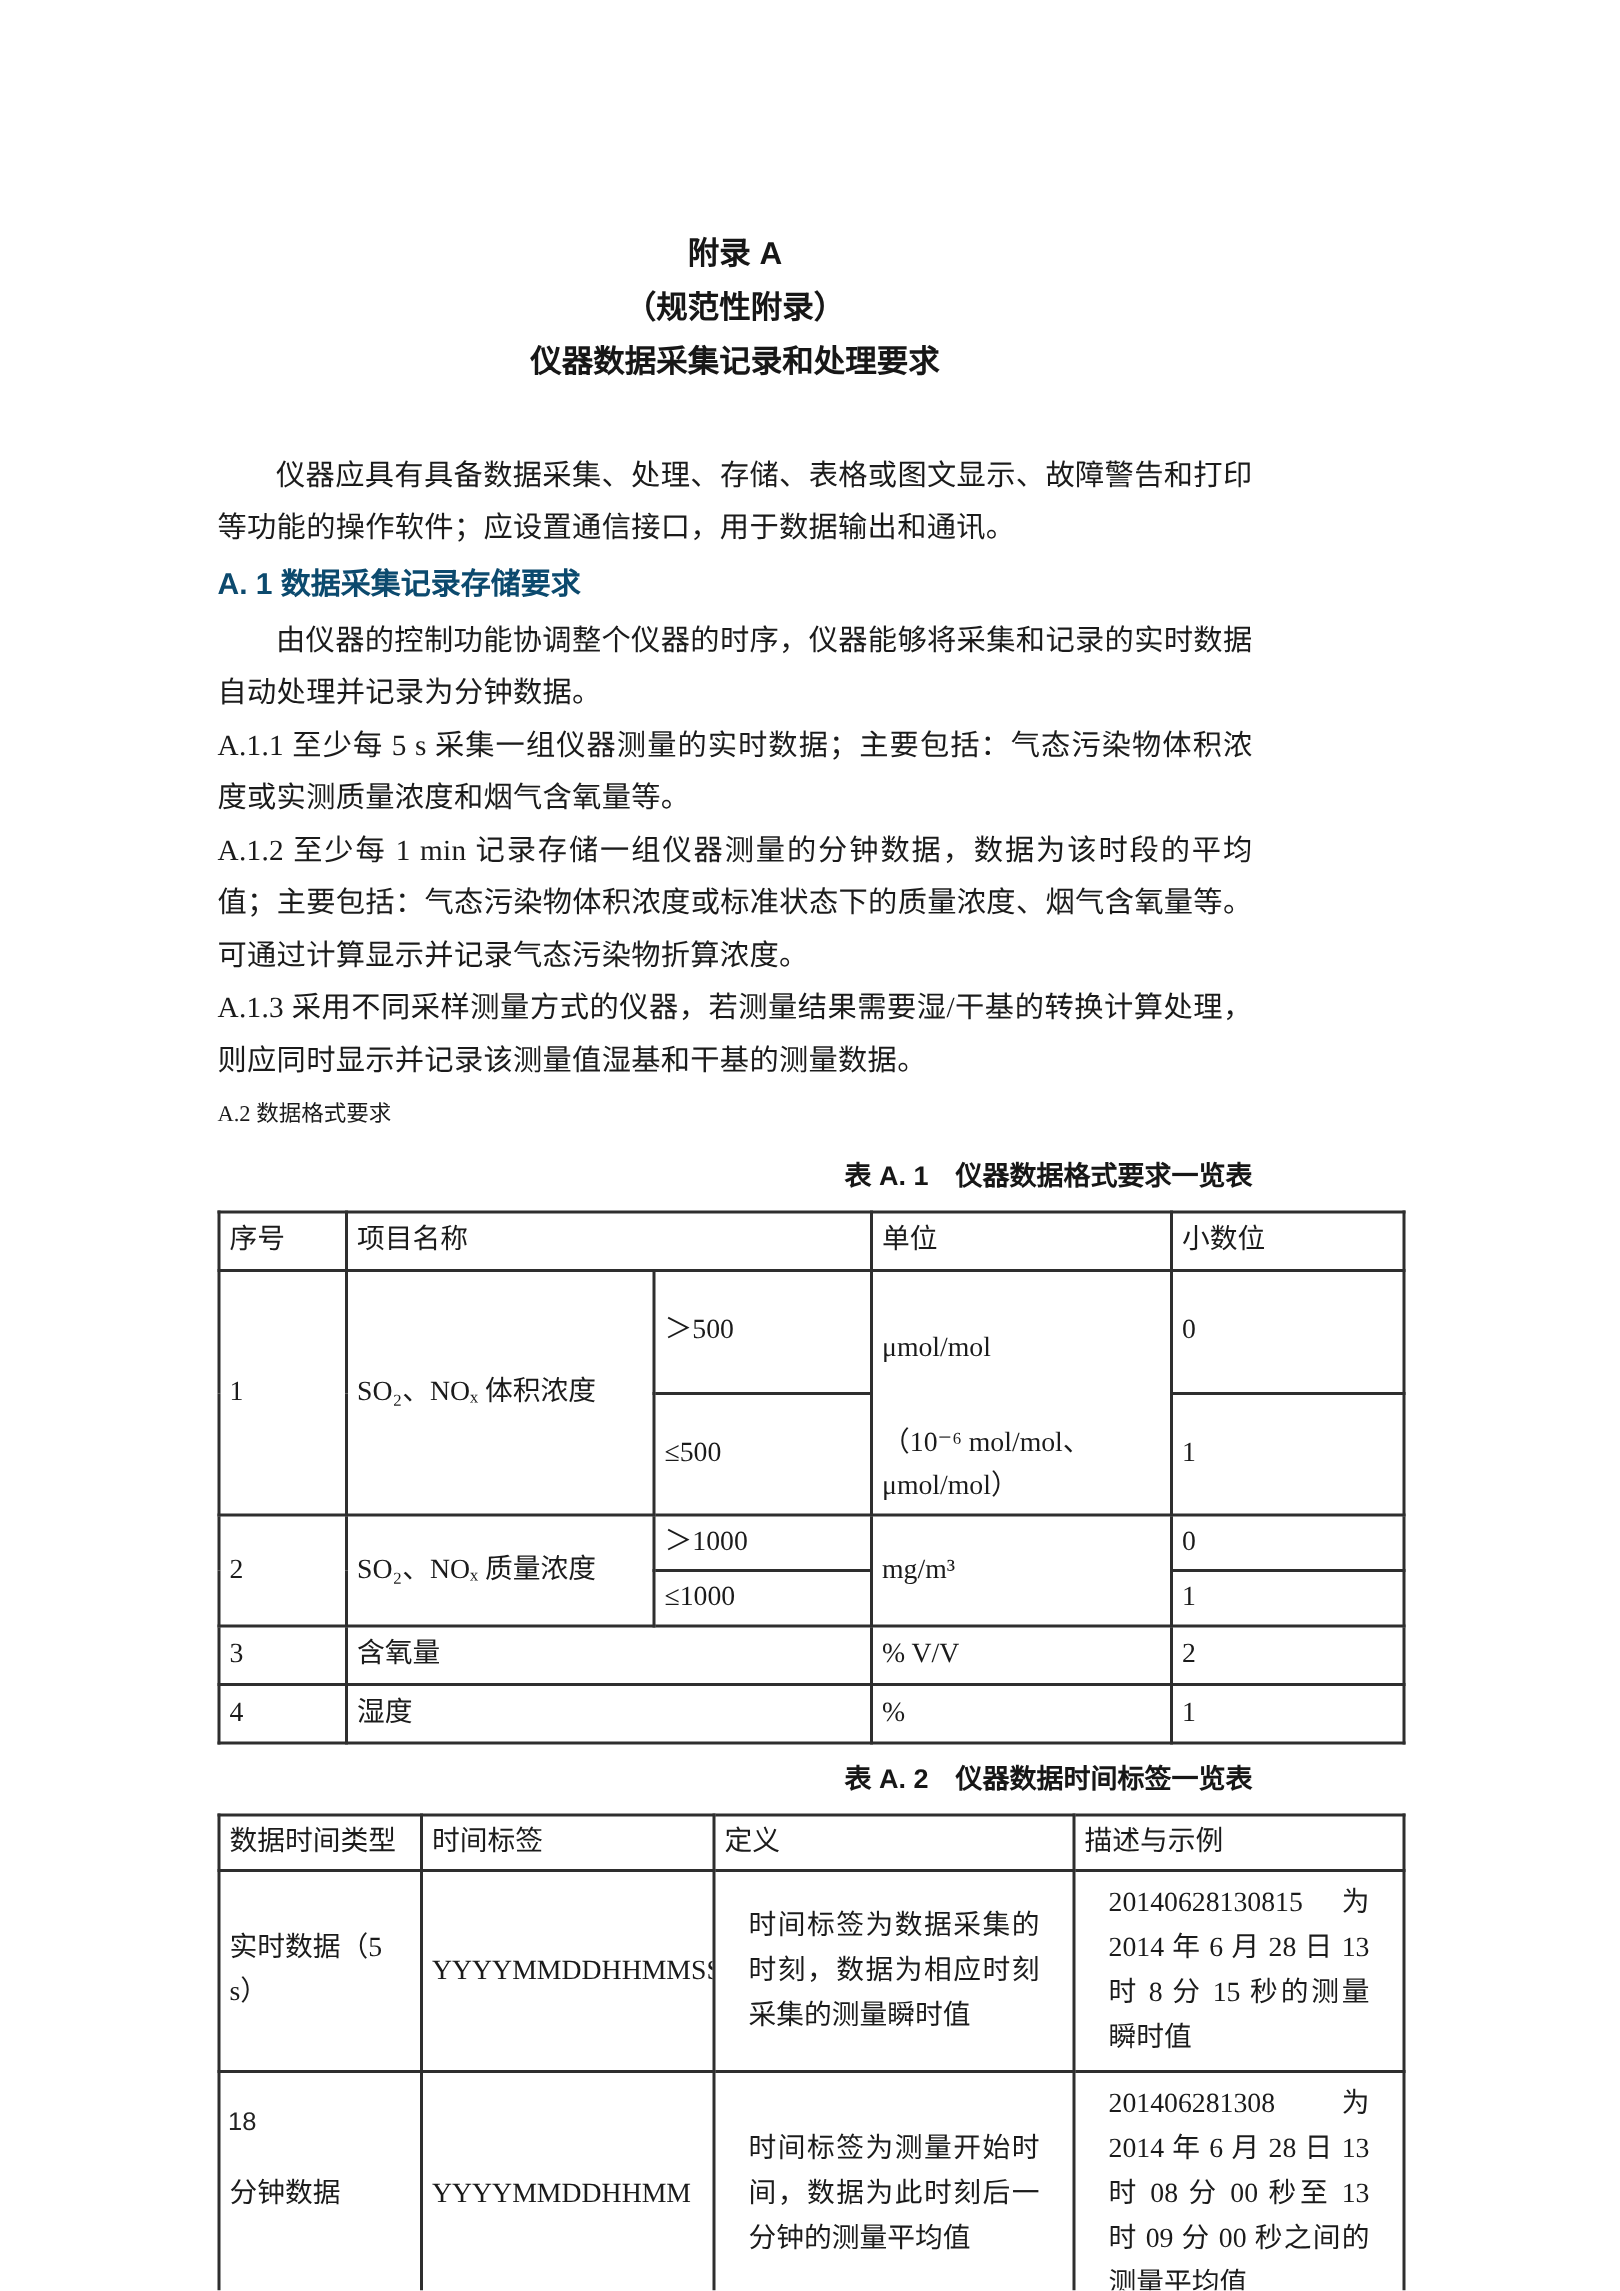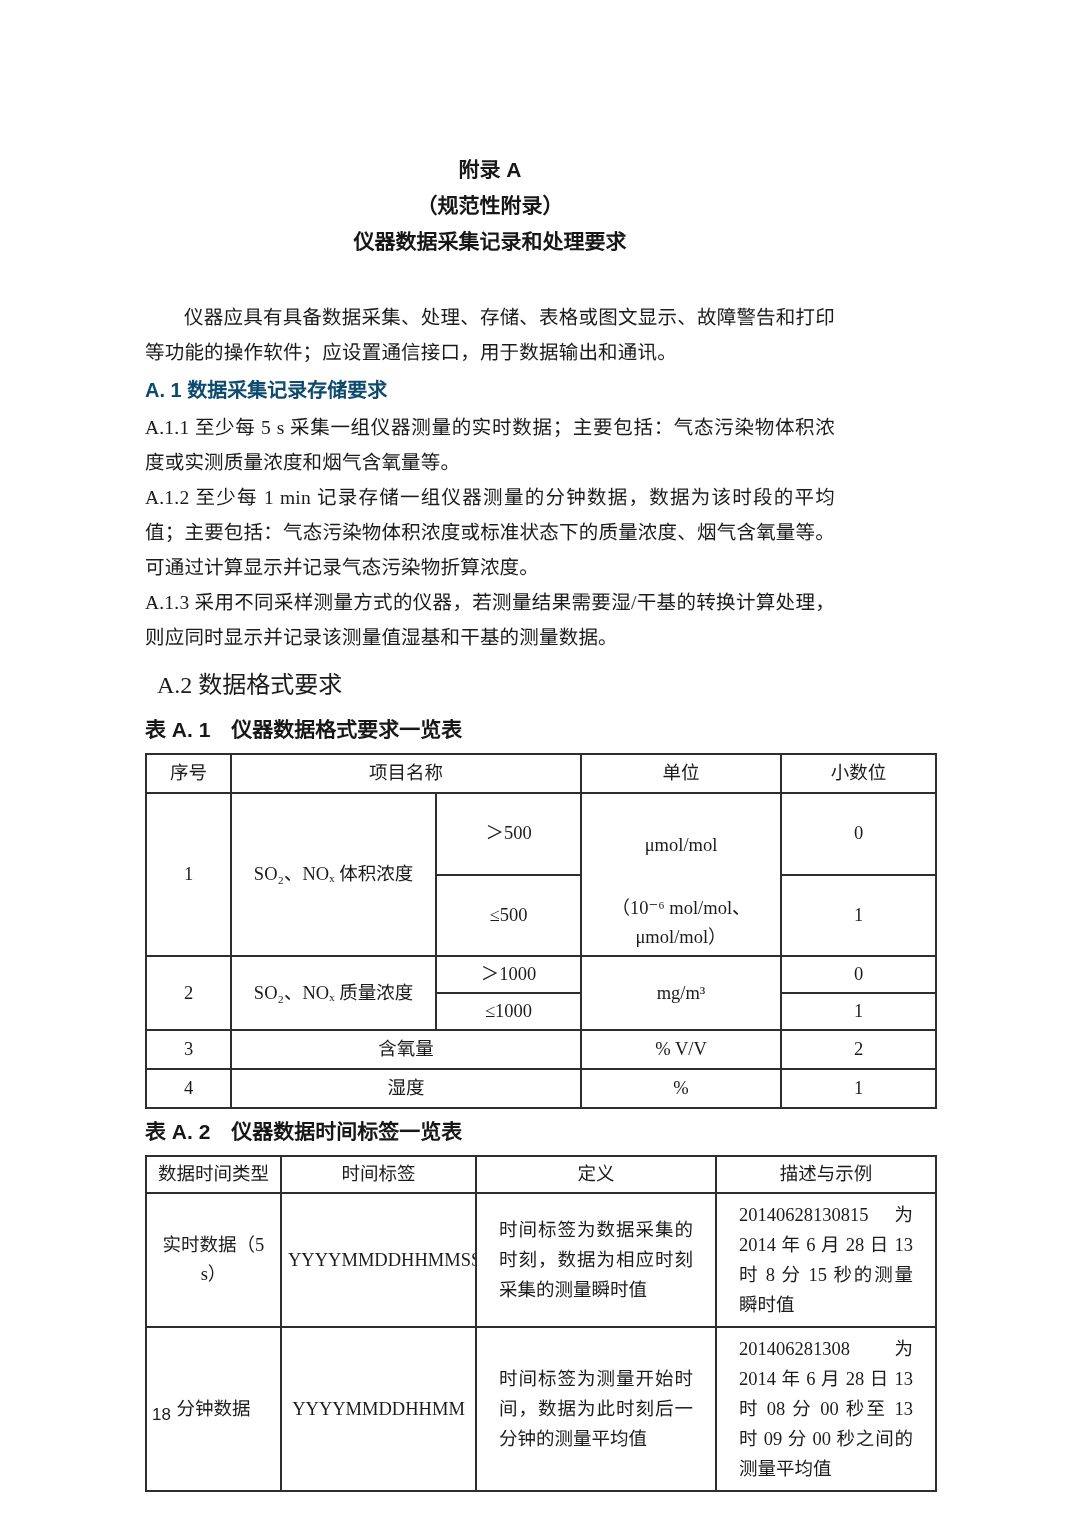--- a/index.html
+++ b/index.html
@@ -39,46 +39,46 @@
   p.indent { text-indent: 2em; }
   .sec-heading-bold {
     margin: 2px 0;
     font-family: "Liberation Sans", "DejaVu Sans", sans-serif;
     font-weight: bold;
     font-size: 20px;
     line-height: 36px;
     color: #0c4a6e;
   }
   .sec-heading-serif {
-    margin: 12px;
-    font-size: 24px;
+    margin: 0;
+    font-size: 15px;
     line-height: 36px;
   }
   .tbl-caption {
     margin: 8px 0 8px 0;
-    text-align: left;
+    text-align: right;
     font-family: "Liberation Sans", "DejaVu Sans", sans-serif;
     font-weight: bold;
-    font-size: 21px;
+    font-size: 18px;
     line-height: 30px;
     color: #171717;
   }
   table.doc-table {
     width: 790px;
     border-collapse: collapse;
     table-layout: fixed;
     font-size: 18.5px;
     font-family: "Liberation Serif", "DejaVu Serif", "DejaVu Sans", serif;
     color: #1b1b1b;
   }
   table.doc-table th,
   table.doc-table td {
     border: 2px solid #2e2e2e;
     font-weight: normal;
-    text-align: center;
+    text-align: left;
     vertical-align: middle;
     padding: 3px 6px;
     line-height: 29px;
     overflow: hidden;
   }
   table.a1 th { height: 31px; }
   table.a1 td.subrow { height: 27px; }
   table.a1 td.fullrow { height: 31px; }
   table.a2 th { height: 28px; }
   table.a2 td.text-cell {
@@ -105,20 +105,21 @@
   <div class="title-block">
     <div class="doc-title">附录 A</div>
     <div class="doc-title">（规范性附录）</div>
     <div class="doc-title">仪器数据采集记录和处理要求</div>
   </div>
 
   <p class="body-par indent">仪器应具有具备数据采集、处理、存储、表格或图文显示、故障警告和打印等功能的操作软件；应设置通信接口，用于数据输出和通讯。</p>
 
   <h3 class="sec-heading-bold">A. 1 数据采集记录存储要求</h3>
 
+  <p class="body-par indent">由仪器的控制功能协调整个仪器的时序，仪器能够将采集和记录的实时数据自动处理并记录为分钟数据。</p>
   <p class="body-par">A.1.1 至少每 5 s 采集一组仪器测量的实时数据；主要包括：气态污染物体积浓度或实测质量浓度和烟气含氧量等。</p>
   <p class="body-par">A.1.2 至少每 1 min 记录存储一组仪器测量的分钟数据，数据为该时段的平均值；主要包括：气态污染物体积浓度或标准状态下的质量浓度、烟气含氧量等。可通过计算显示并记录气态污染物折算浓度。</p>
   <p class="body-par">A.1.3 采用不同采样测量方式的仪器，若测量结果需要湿/干基的转换计算处理，则应同时显示并记录该测量值湿基和干基的测量数据。</p>
 
   <p class="sec-heading-serif">A.2 数据格式要求</p>
 
   <div class="tbl-caption">表 A. 1　仪器数据格式要求一览表</div>
 
   <table class="doc-table a1">
     <colgroup>

